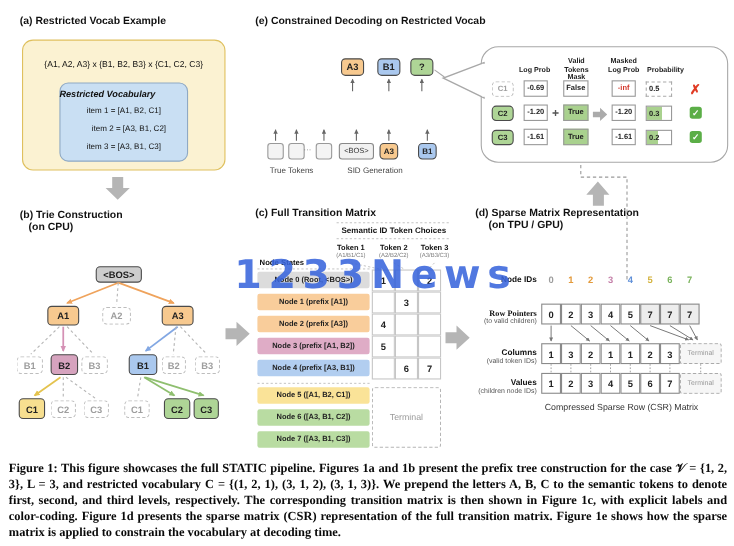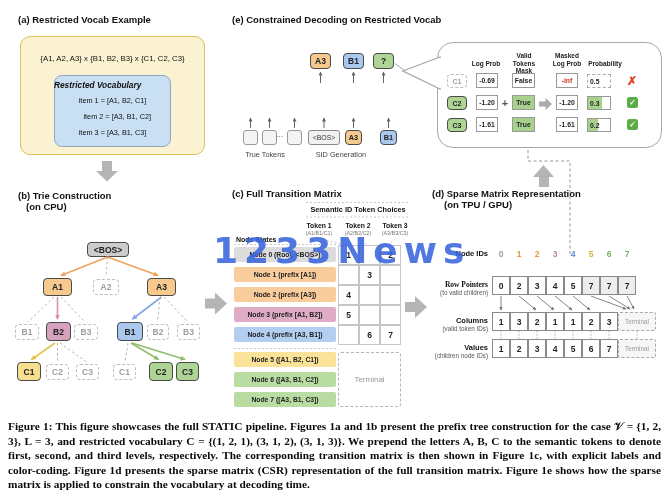--- a/index.html
+++ b/index.html
@@ -156,20 +156,21 @@
   <div class="dlabel-s" style="left:410px;top:352px;width:78px;">(children node IDs)</div>
   <div class="scell fill-orange" style="left:492px;top:339px;width:18px;height:19px;">1</div>
   <div class="scell fill-orange" style="left:510px;top:339px;width:18px;height:19px;">2</div>
   <div class="scell fill-pink" style="left:528px;top:339px;width:18px;height:19px;">3</div>
   <div class="scell fill-blue" style="left:546px;top:339px;width:18px;height:19px;">4</div>
   <div class="scell fill-yellow" style="left:564px;top:339px;width:18px;height:19px;">5</div>
   <div class="scell fill-green" style="left:582px;top:339px;width:18px;height:19px;">6</div>
   <div class="scell fill-green" style="left:600px;top:339px;width:18px;height:19px;">7</div>
   <div class="sterm" style="left:618px;top:339px;width:38px;height:19px;">Terminal</div>
 
+  <div class="abs" style="left:470px;top:366px;width:190px;text-align:center;font-size:8px;color:#333;">Compressed Sparse Row (CSR) Matrix</div>
 
   <div class="abs ptitle" style="left:232px;top:14px;">(e) Constrained Decoding on Restricted Vocab</div>
   <div class="tok fill-orange" style="left:310px;top:53px;width:21px;height:16px;">A3</div>
   <div class="tok fill-blue" style="left:343px;top:53px;width:21px;height:16px;">B1</div>
   <div class="tok fill-green" style="left:373px;top:53px;width:21px;height:16px;">?</div>
   <div class="abs" style="left:243px;top:130px;width:15px;height:15px;background:#F4F4F4;border:1px solid #999;border-radius:3px;"></div>
   <div class="abs" style="left:262px;top:130px;width:15px;height:15px;background:#F4F4F4;border:1px solid #999;border-radius:3px;"></div>
   <div class="abs" style="left:276px;top:133px;font-size:7px;color:#666;">···</div>
   <div class="abs" style="left:287px;top:130px;width:15px;height:15px;background:#F4F4F4;border:1px solid #999;border-radius:3px;"></div>
   <div class="abs ctr" style="left:308px;top:130px;width:32px;height:15px;background:#F1F1F1;border:1px solid #888;border-radius:3px;font-size:6.8px;color:#333;">&lt;BOS&gt;</div>

